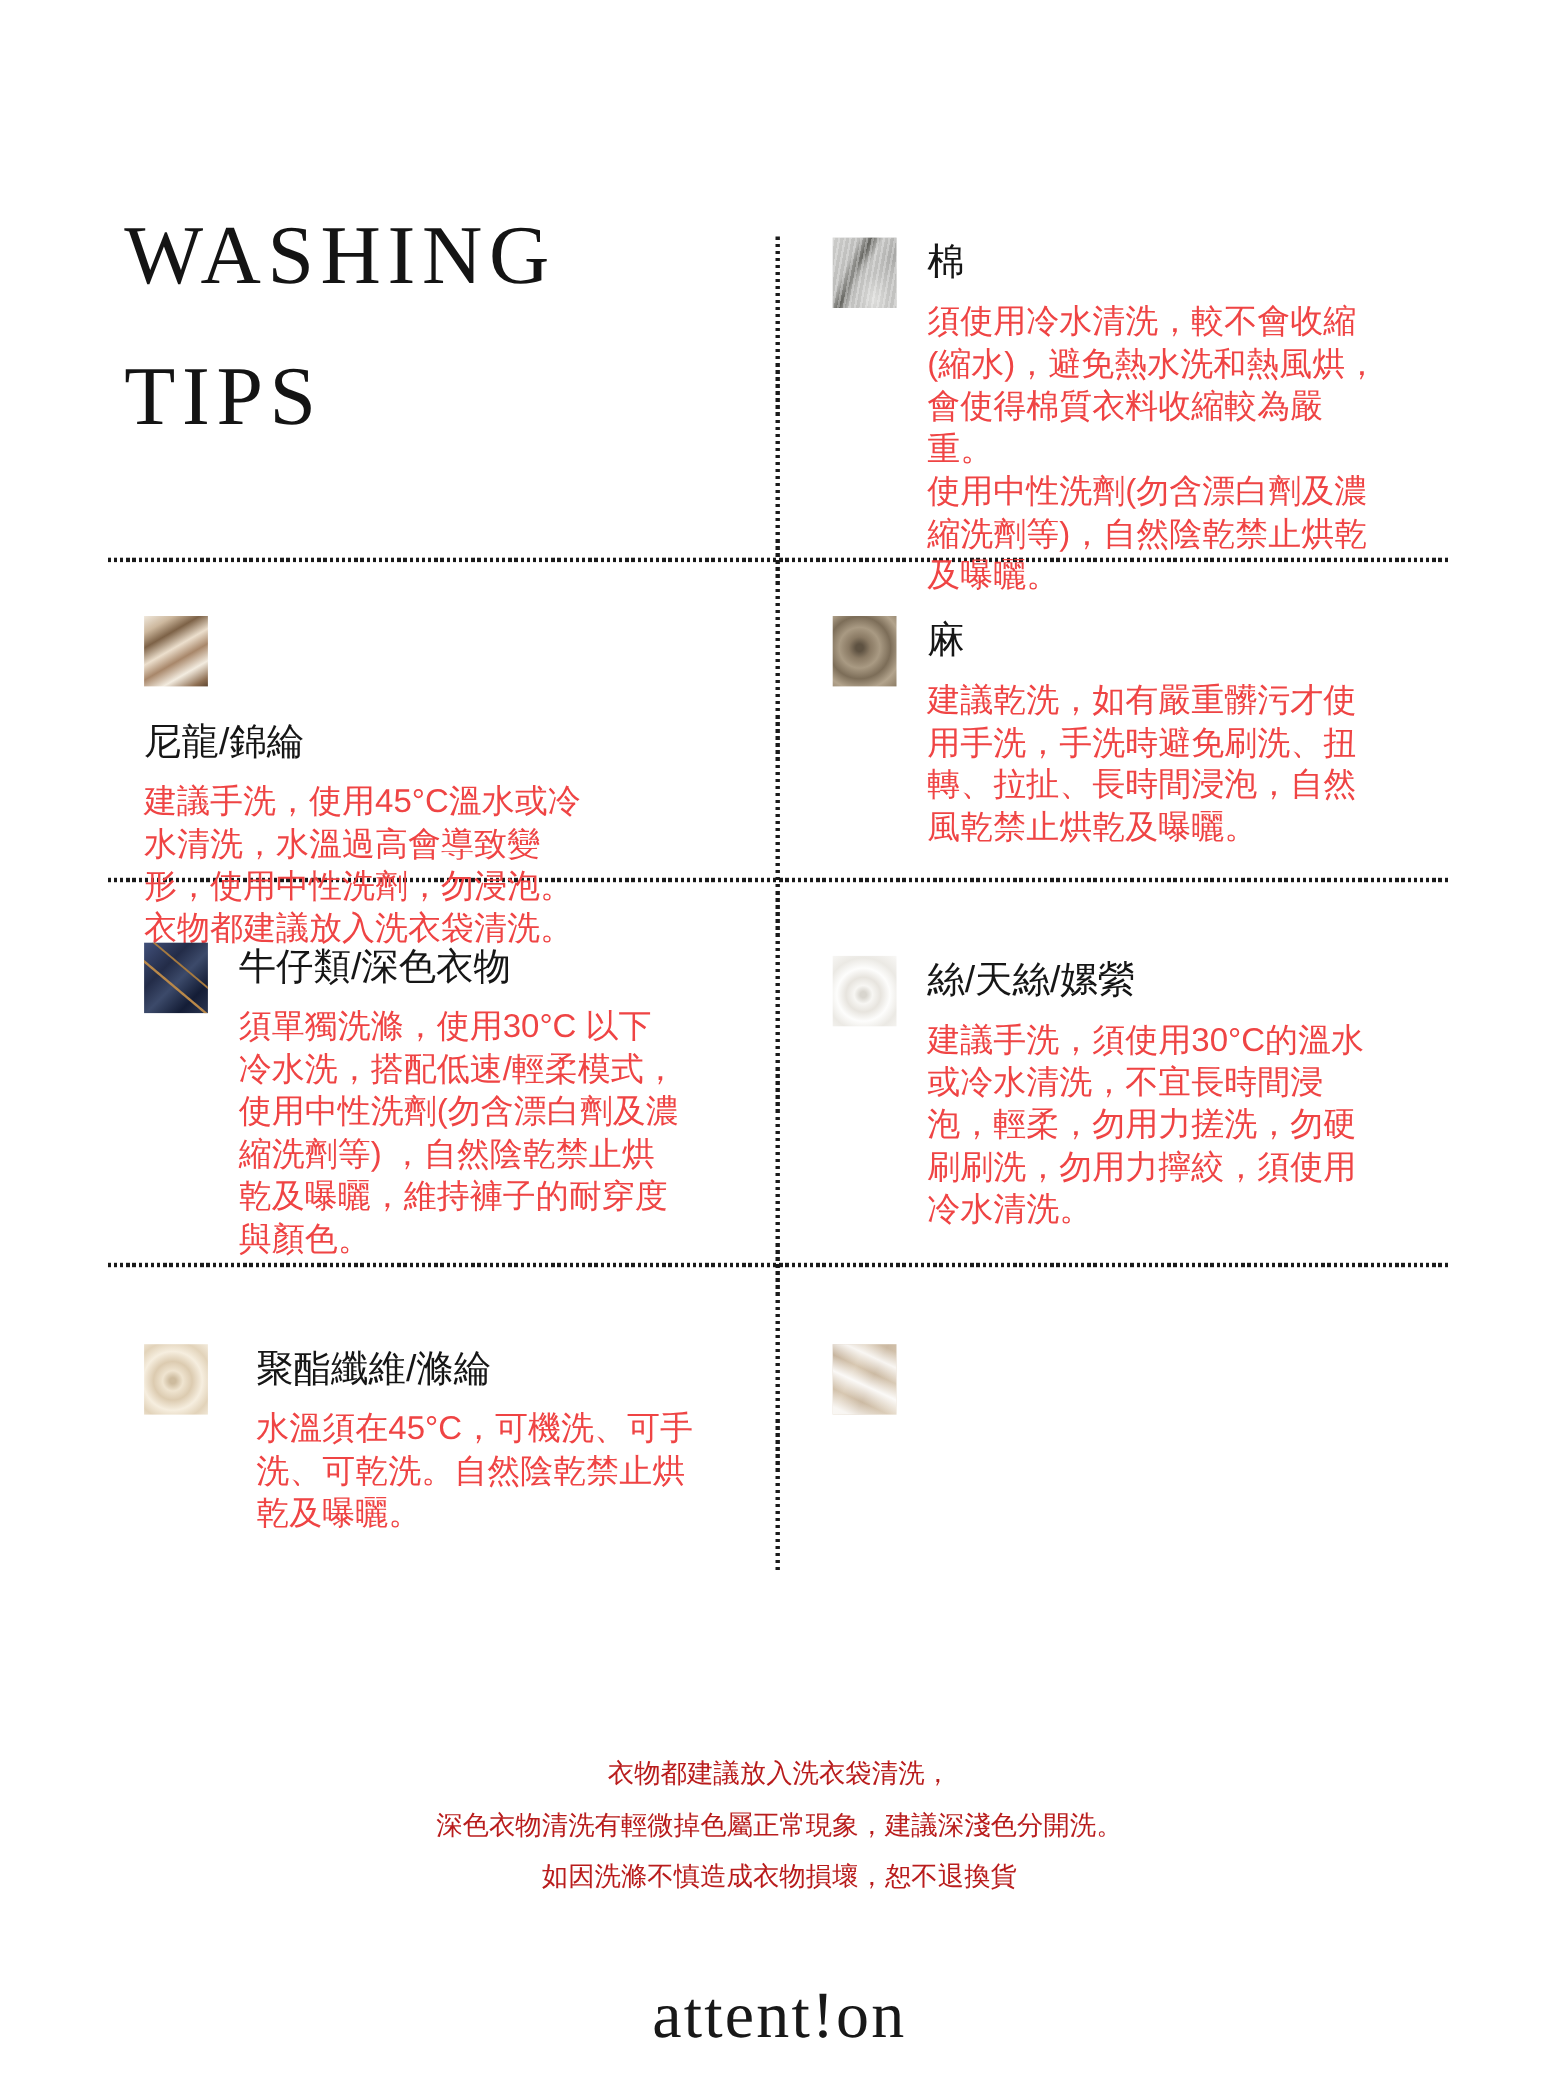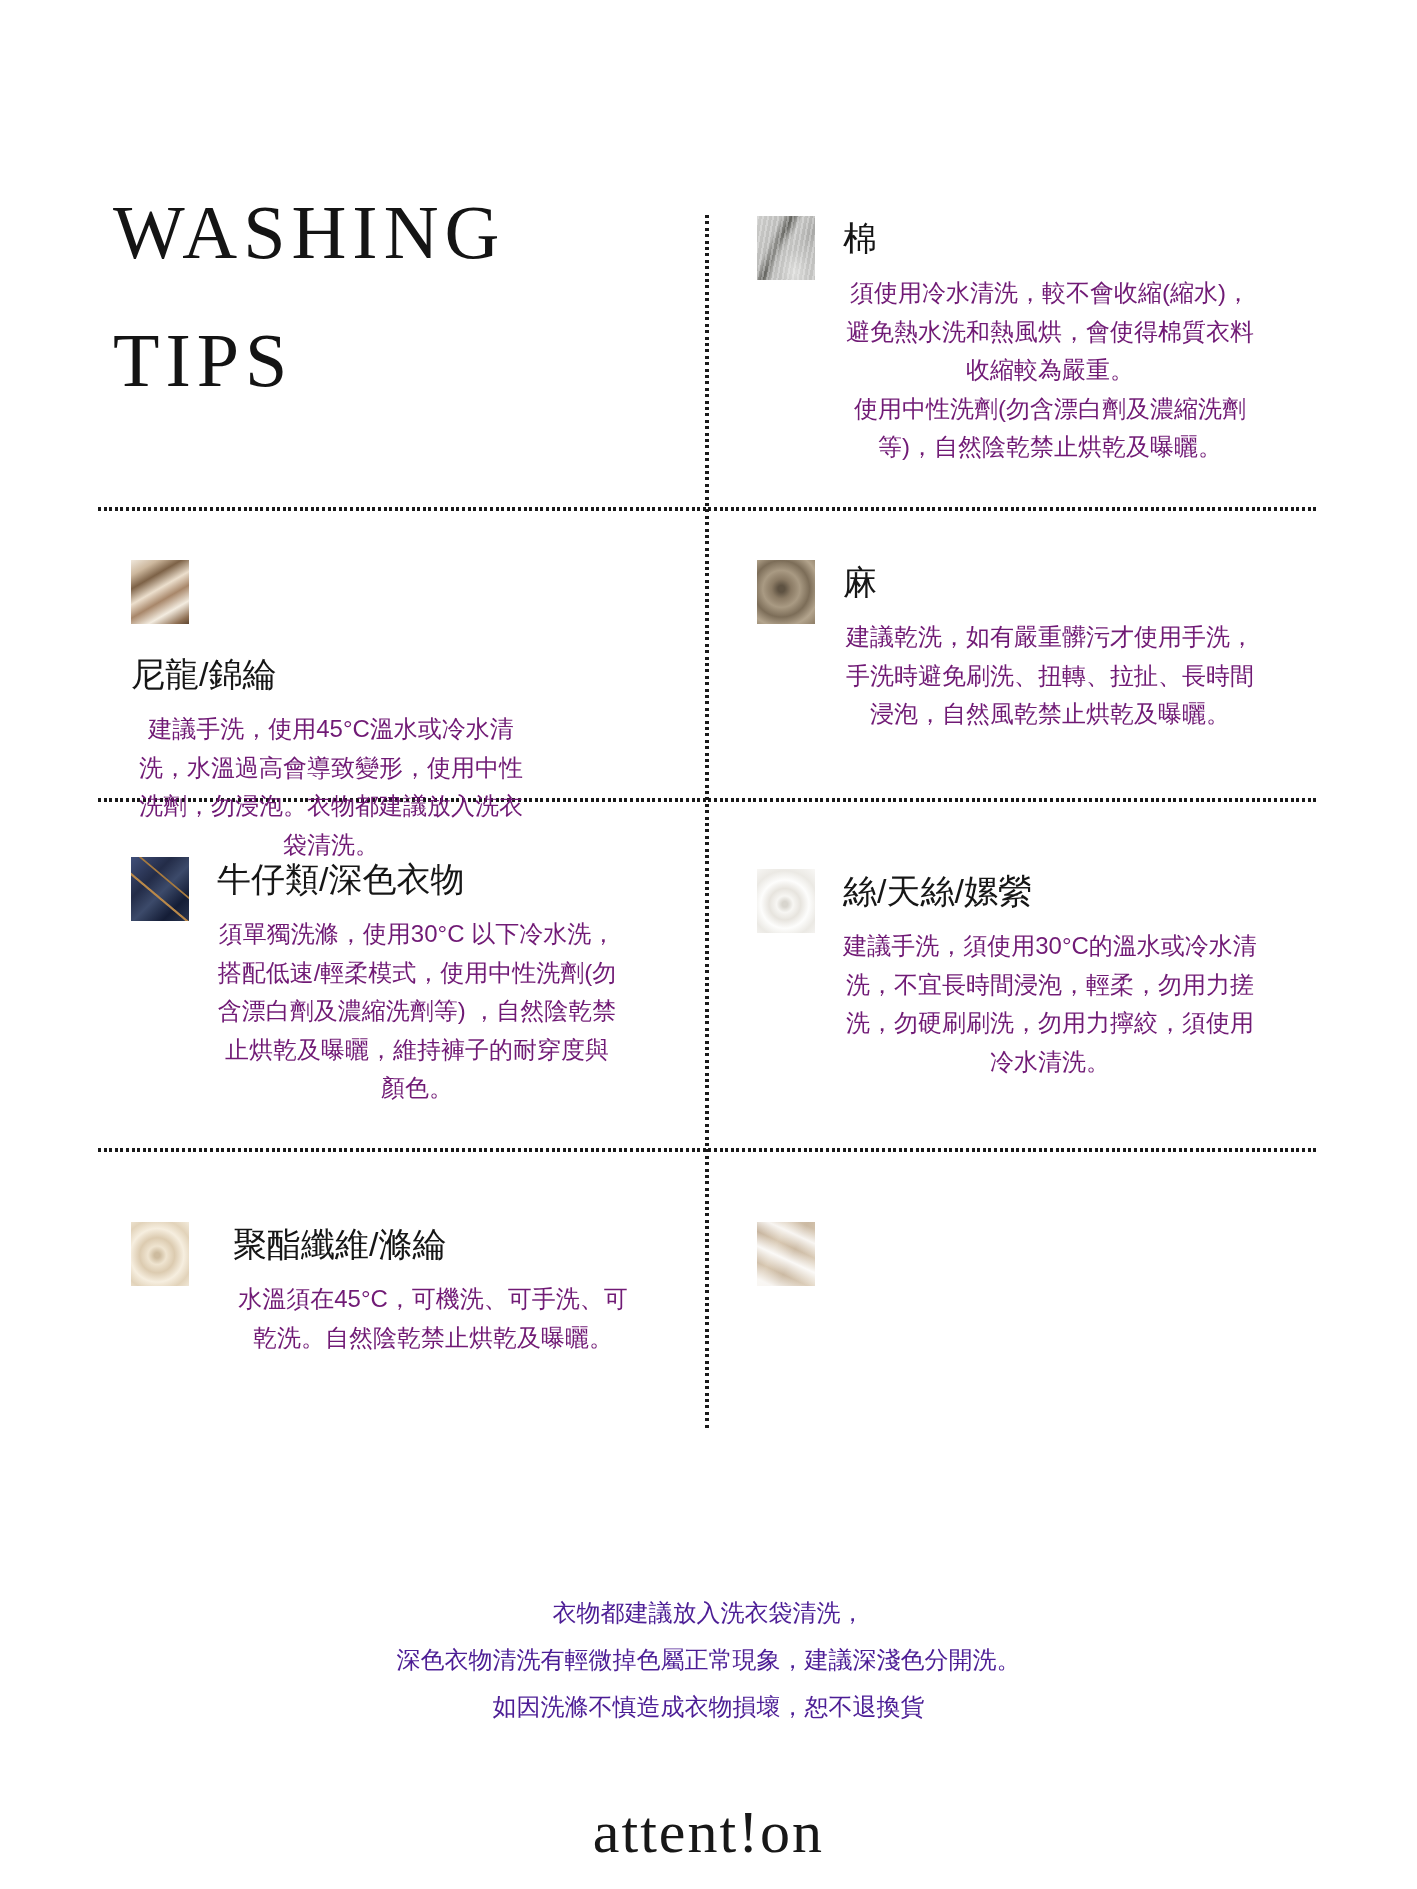--- a/index.html
+++ b/index.html
@@ -30,21 +30,21 @@
   .vdiv{
     position:absolute;left:705px;top:215px;width:4px;height:1213px;
     background:repeating-linear-gradient(to bottom,#1a1a1a 0 3px,transparent 3px 6.4px);
   }
   
   .fabric{position:absolute;display:flex;gap:28px;align-items:flex-start;}
   .fabric .thumb{width:58px;height:64px;flex:0 0 auto;}
   .fabric .content h2{
     margin:0 0 14px 0;font-size:34px;line-height:44px;font-weight:400;color:#161616;
   }
-  .fabric .content p{margin:0;font-size:24px;line-height:38.5px;color:#701a75;text-align:center;}
+  .fabric .content p{margin:0;font-size:30px;line-height:38.5px;color:#ef4444;}
   .col-left  .content{width:400px;}
   .col-right .content{width:414px;}
 
   .pos-cotton   {left:757px;top:216px;}
   .pos-nylon    {left:131px;top:560px;flex-direction:column;}
   .pos-linen    {left:757px;top:560px;}
   .pos-denim    {left:131px;top:857px;}
   .pos-silk     {left:757px;top:857px;margin-top:12px;}
   .pos-poly     {left:131px;top:1222px;gap:44px;}
   .pos-chiffon  {left:757px;top:1222px;}
@@ -79,21 +79,21 @@
       radial-gradient(circle at 45% 52%,#cdbb9e 0 6%,#efe4d0 20%,#dccbb0 38%,#f6eedf 58%,#e2d3ba 78%,#f3ebdc 100%);
   }
   .sw-chiffon{
     background:
       linear-gradient(25deg,rgba(255,255,255,.85) 8%,rgba(255,255,255,0) 26%,rgba(255,255,255,.9) 44%,rgba(255,255,255,0) 60%,rgba(255,255,255,.85) 76%,rgba(255,255,255,0) 92%),
       linear-gradient(115deg,#c3b09a 0%,#d8c8b2 34%,#cbb9a2 58%,#e2d5c2 100%);
   }
   
   .notes{
     position:absolute;left:0;top:1589px;width:1417px;
-    text-align:center;font-size:24px;line-height:47px;color:#4c1d95;
+    text-align:center;font-size:24px;line-height:47px;color:#b91c1c;
   }
   .brand{
     position:absolute;left:0;top:1804px;width:1417px;
     text-align:center;
     font-family:"Liberation Serif","DejaVu Serif",serif;
     font-size:60px;line-height:56px;letter-spacing:2px;color:#181818;
   }
 </style>
 </head>
 <body>

